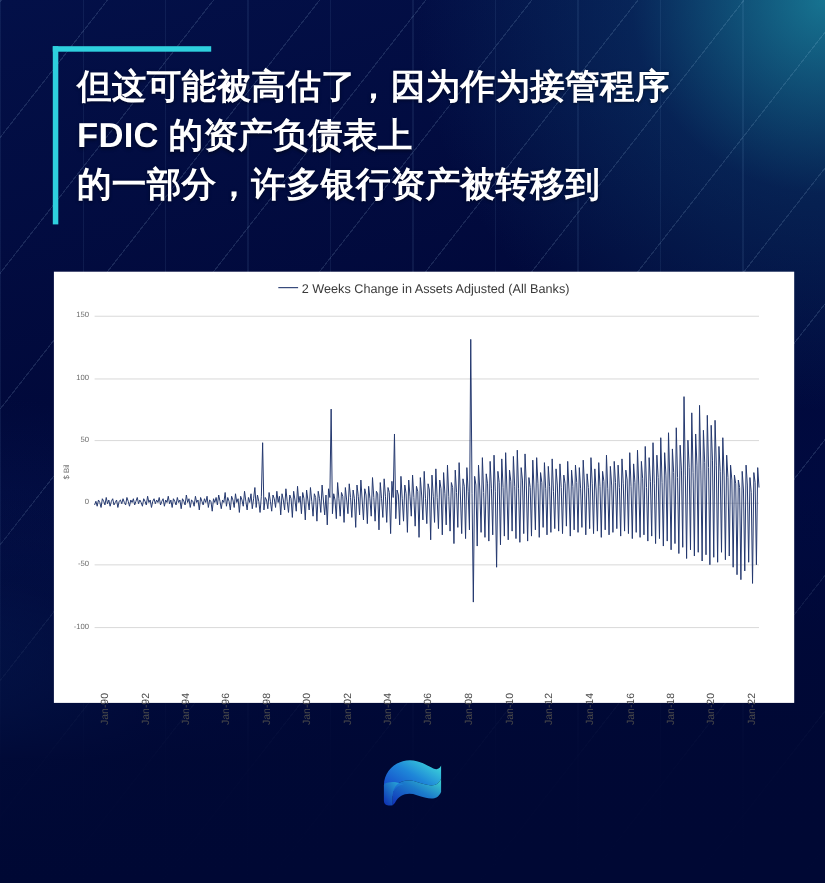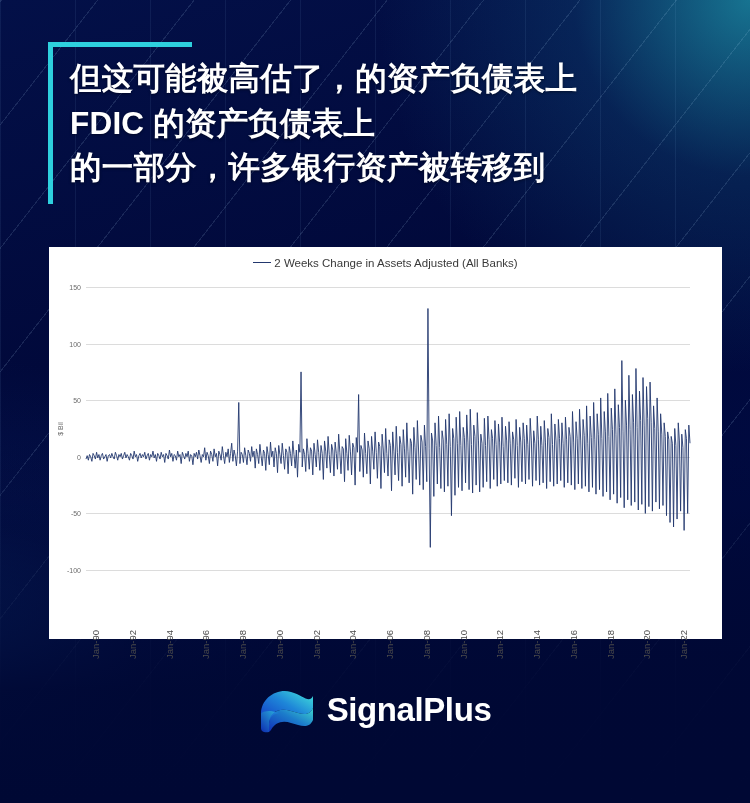--- a/index.html
+++ b/index.html
@@ -204,21 +204,21 @@
 
   <div class="bg-base"></div>
   <div class="bg-vlines"></div>
   <div class="bg-diag"></div>
   <div class="bg-diag-mask"></div>
 
   <div class="headline-wrap">
     <div class="accent-top"></div>
     <div class="accent-left"></div>
     <h1 class="headline">
-      <span class="headline-line">但这可能被高估了，的资产负债表上</span>
+      <span class="headline-line">但这可能被高估了，因为作为接管程序</span>
       <span class="headline-line">FDIC 的资产负债表上</span>
       <span class="headline-line">的一部分，许多银行资产被转移到</span>
     </h1>
   </div>
 
   <div class="chart-card">
 
     <div class="chart-title">
       <span class="legend-dash"></span><span>2 Weeks Change in Assets Adjusted (All Banks)</span>
     </div>
@@ -276,16 +276,15 @@
         <linearGradient id="lg2" x1="0" y1="1" x2="1" y2="0">
           <stop offset="0%" stop-color="#0d2bb0"></stop>
           <stop offset="100%" stop-color="#2bb7dd"></stop>
         </linearGradient>
       </defs>
       <path d="M2 28 C2 12, 18 2, 32 6 C44 9, 50 18, 54 10 L54 22 C50 31, 42 28, 32 25 C20 21, 10 26, 10 38 Z" fill="url(#lg1)"></path>
       <path d="M2 28 L2 42 C2 46, 6 47, 10 46 L10 38 C10 32, 14 28, 20 27 L12 25 C6 25, 2 26, 2 28 Z" fill="url(#lg2)"></path>
       <path d="M32 25 C42 28, 50 31, 54 22 L54 34 C50 43, 42 40, 32 37 C24 34, 16 36, 12 44 L10 46 L10 38
                C10 26, 20 21, 32 25 Z" fill="url(#lg1)" opacity="0.92"></path>
     </svg>
-    <span class="logo-text">SignalPlus</span>
   </div>
 
 </div>
 
 </body></html>

